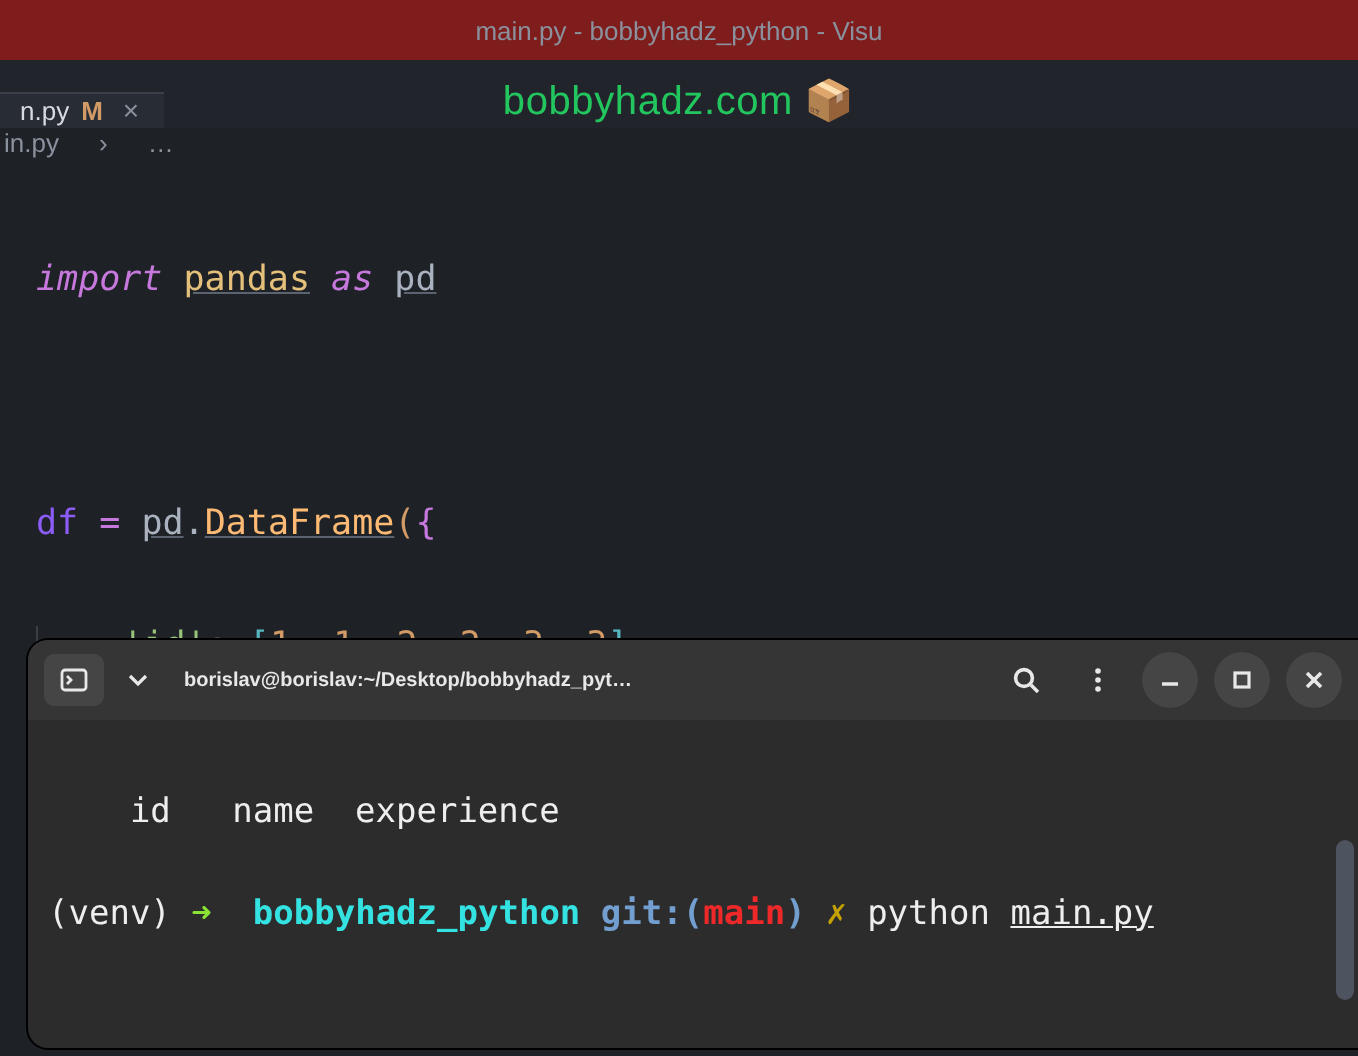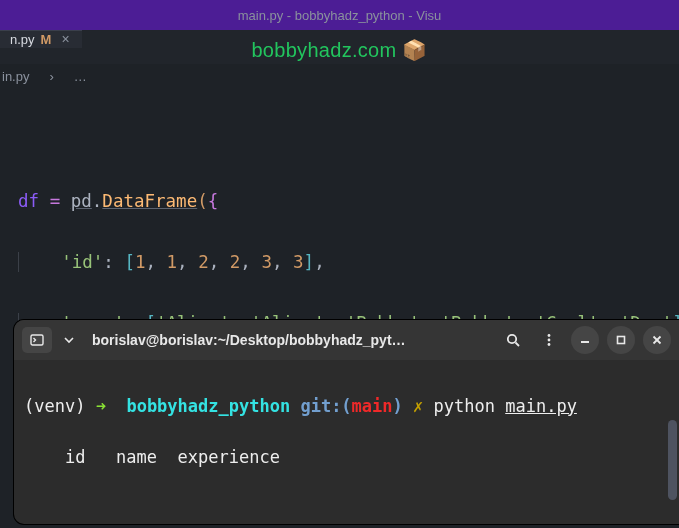--- a/index.html
+++ b/index.html
@@ -8,33 +8,33 @@
     height: 528px;
     background: #1e2227;
     font-family: 'Consolas', 'Monaco', monospace;
     font-size: 17px;
     overflow: hidden;
     position: relative;
     color: #abb2bf;
   }
   .titlebar {
     height: 30px;
-    background: #4c1d95;
+    background: #7f1d1d;
     display: flex;
     align-items: center;
     justify-content: center;
     color: #8a919d;
     font-size: 13px;
     font-family: -apple-system, 'Segoe UI', sans-serif;
   }
   .tabbar {
     height: 34px;
     background: #21252b;
     display: flex;
-    align-items: flex-start;
+    align-items: flex-end;
   }
   .tab {
     display: flex;
     align-items: center;
     padding: 0 8px 0 10px;
     background: #282c34;
     border-bottom: 1px solid #4d78cc00;
     font-size: 13px;
     font-family: -apple-system, 'Segoe UI', sans-serif;
     gap: 6px;
@@ -53,21 +53,20 @@
     font-size: 20px;
     font-family: -apple-system, 'Segoe UI', sans-serif;
     pointer-events: none;
     font-weight: 500;
     letter-spacing: .3px;
   }
   .watermark .cube { display:inline-block; }
   .breadcrumb {
     height: 24px;
     display: flex;
-    align-items: center;
     padding-left: 2px;
     font-size: 13px;
     color: #8a919d;
     font-family: -apple-system, 'Segoe UI', sans-serif;
     gap: 20px;
   }
   .editor {
     padding: 6px 0 0 18px;
     line-height: 1.75;
     white-space: pre;
@@ -112,21 +111,21 @@
     width: 30px; height: 26px;
     background: #454545;
     border-radius: 5px;
     display: flex; align-items: center; justify-content: center;
     color: #e8e8e8;
   }
   .term-title {
     flex: 1;
     color: #e8e8e8;
     font-family: -apple-system, 'Segoe UI', sans-serif;
-    font-size: 14px;
+    font-size: 10px;
     font-weight: 600;
     padding-left: 6px;
     white-space: nowrap;
     overflow: hidden;
     text-overflow: ellipsis;
   }
   .term-ctl {
     width: 28px; height: 28px;
     border-radius: 50%;
     background: #454545;
@@ -189,20 +188,21 @@
   <span class="cube">📦</span>
 </div>
 
 <div class="breadcrumb">
   <span>in.py</span>
   <span>›</span>
   <span>…</span>
 </div>
 
 <div class="editor">
+<div><span class="kw">import</span> <span class="mod2">pandas</span> <span class="kw">as</span> <span class="mod3">pd</span></div>
 <div>&nbsp;</div>
 <div><span class="var">df</span> <span class="eq">=</span> <span class="mod3">pd</span><span class="pn">.</span><span class="cls">DataFrame</span><span class="bracket">(</span><span class="brace">{</span></div>
 <div><span class="indent-guide">    </span><span class="str">'id'</span><span class="pn">: </span><span class="bracket2">[</span><span class="num">1</span><span class="pn">, </span><span class="num">1</span><span class="pn">, </span><span class="num">2</span><span class="pn">, </span><span class="num">2</span><span class="pn">, </span><span class="num">3</span><span class="pn">, </span><span class="num">3</span><span class="bracket2">]</span><span class="pn">,</span></div>
 <div><span class="indent-guide">    </span><span class="str">'name'</span><span class="pn">: </span><span class="bracket2">[</span><span class="str">'Alice'</span><span class="pn">, </span><span class="str">'Alice'</span><span class="pn">, </span><span class="str">'Bobby'</span><span class="pn">, </span><span class="str">'Bobby'</span><span class="pn">, </span><span class="str">'Carl'</span><span class="pn">, </span><span class="str">'Dan'</span><span class="bracket2">]</span></div>
 <div><span class="indent-guide">    </span><span class="str">'experience'</span><span class="pn">: </span><span class="bracket2">[</span><span class="num">1</span><span class="pn">, </span><span class="num">2</span><span class="pn">, </span><span class="num">2</span><span class="pn">, </span><span class="num">3</span><span class="pn">, </span><span class="num">3</span><span class="pn">, </span><span class="num">8</span><span class="bracket2">]</span><span class="pn">,</span></div>
 <div><span class="brace">}</span><span class="bracket">)</span></div>
 
 
 </div>
 
@@ -244,22 +244,22 @@
         </svg>
     </div>
     <div class="term-ctl">
       <svg width="12" height="12" viewBox="0 0 12 12">
           <line x1="2.5" y1="2.5" x2="9.5" y2="9.5" stroke="#e8e8e8" stroke-width="1.8"></line>
           <line x1="9.5" y1="2.5" x2="2.5" y2="9.5" stroke="#e8e8e8" stroke-width="1.8"></line>
         </svg>
     </div>
   </div>
   <div class="term-body">
+<div>    id   name  experience</div>
 <div><span class="venv">(venv)</span> <span class="arrow">➜</span>  <span class="dir">bobbyhadz_python</span> <span class="git">git:(</span><span class="branch">main</span><span class="git">)</span> <span class="x">✗</span> <span class="cmd">python</span> <span class="cmd ul">main.py</span></div>
-<div>    id   name  experience</div>
 
 
 
 
   </div>
 </div>
 
 <div class="scrollbar">
   <div class="scroll-thumb"></div>
 </div>

